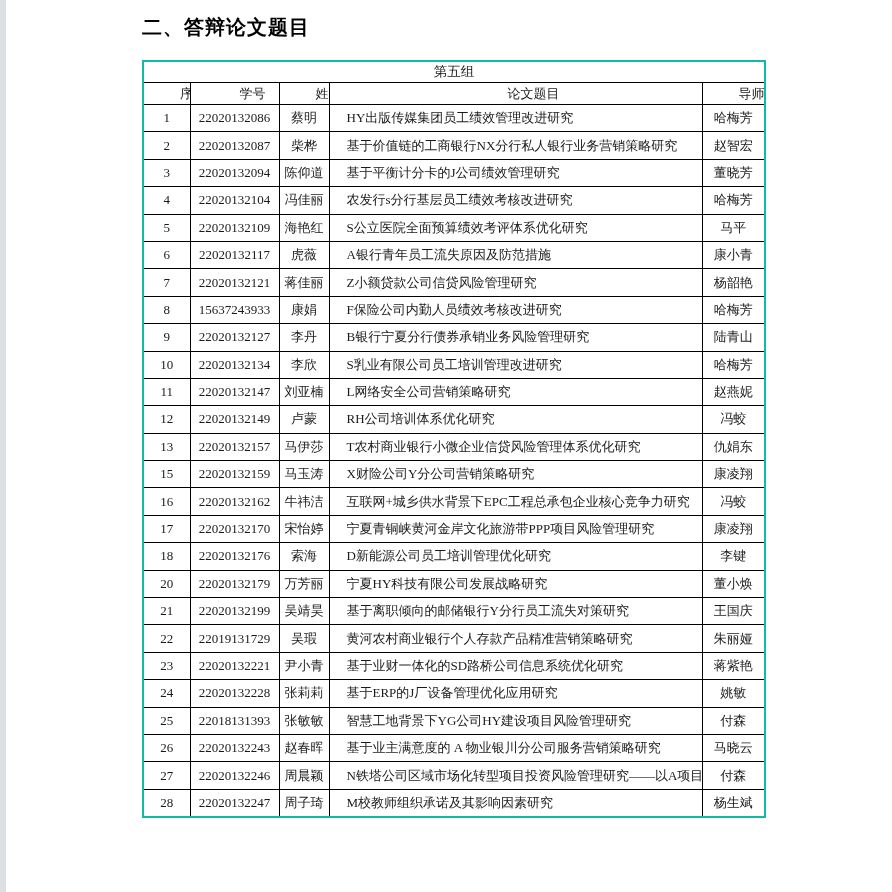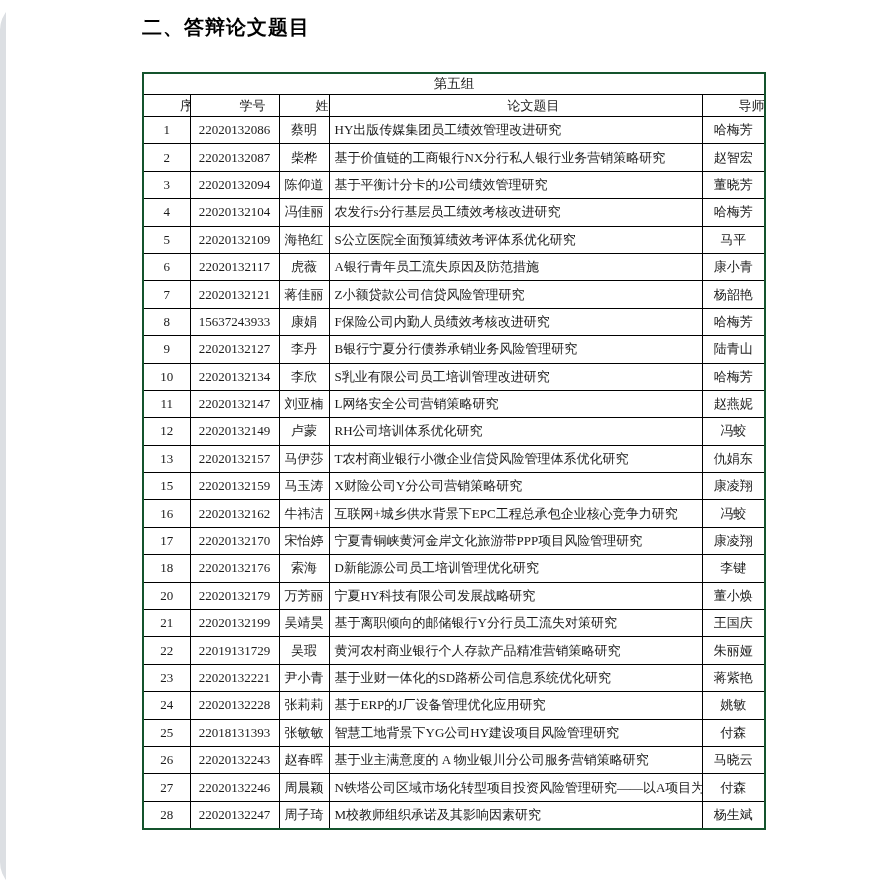--- a/index.html
+++ b/index.html
@@ -9,21 +9,20 @@
     height: 892px;
     background: #ffffff;
     font-family: "Liberation Serif", "DejaVu Serif", serif;
   }
   .page {
     position: relative;
     width: 892px;
     height: 892px;
     background: #ffffff;
     overflow: hidden;
-    border-radius: 30px;
   }
   .page-edge {
     position: absolute;
     left: 0;
     top: 0;
     width: 6px;
     height: 892px;
     background: #dcdfe3;
   }
   .doc-title {
@@ -33,26 +32,26 @@
     margin: 0;
     font-size: 20px;
     font-weight: bold;
     color: #000000;
     letter-spacing: 1px;
     white-space: nowrap;
   }
   table.thesis-table {
     position: absolute;
     left: 142px;
-    top: 72px;
+    top: 60px;
     width: 622px;
     border-collapse: collapse;
     table-layout: fixed;
     color: #1a1a1a;
-    border: 2px solid #14532d;
+    border: 2px solid #14b8a6;
   }
   .thesis-table td, .thesis-table th {
     border: 1px solid #000000;
     font-weight: normal;
     font-size: 13px;
     text-align: center;
     vertical-align: middle;
     padding: 0;
     overflow: hidden;
     white-space: nowrap;
@@ -63,21 +62,21 @@
   }
   .thesis-table .head-row th {
     height: 21px;
     padding-left: 36px;
   }
   .thesis-table tbody td {
     height: 26.4px;
   }
   .thesis-table td.title-cell {
     text-align: left;
-    padding-left: 5px;
+    padding-left: 17px;
   }
 </style>
 </head>
 <body>
 
 <div class="page">
   <div class="page-edge"></div>
 
   <h1 class="doc-title">二、答辩论文题目</h1>
 

